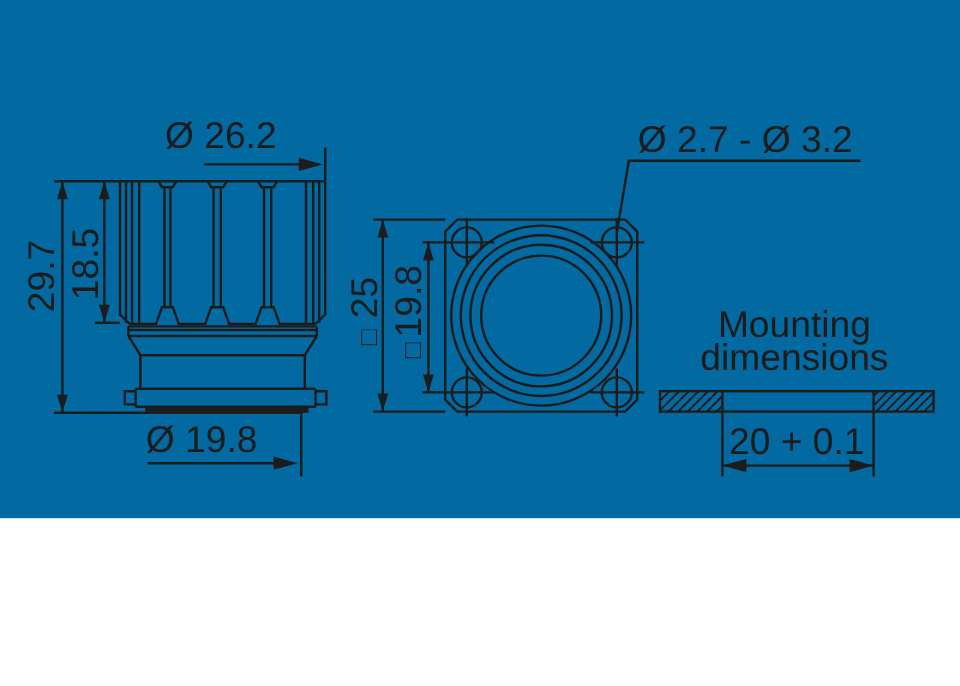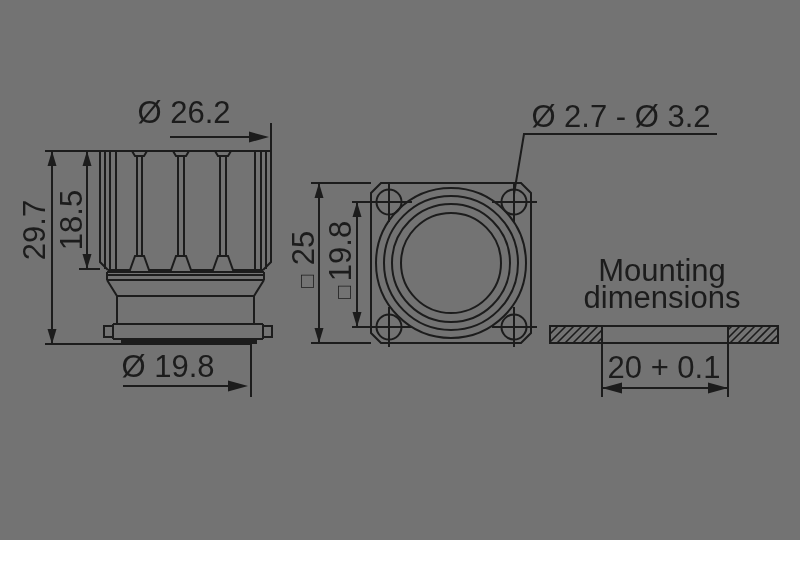--- a/index.html
+++ b/index.html
@@ -1,19 +1,19 @@
 <!DOCTYPE html>
 <html><head>
 <meta charset="utf-8">
 <style>
   html,body{margin:0;padding:0;background:#ffffff;}
   .canvas{
     position:relative;
-    width:800px;height:540px;
-    background:#737373;
+    width:800px;height:432px;
+    background:#0369a1;
     font-family:"Liberation Sans","DejaVu Sans",sans-serif;
     overflow:hidden;
   }
   svg{display:block;}
   .ln{stroke:#1c1c1c;stroke-width:2;fill:none;stroke-linecap:butt;stroke-linejoin:miter;}
   .thin{stroke:#1c1c1c;stroke-width:1.6;fill:none;}
   .fillshape{fill:#1c1c1c;stroke:none;}
   .dimtext{
     fill:#1c1c1c;
     font-family:"Liberation Sans","DejaVu Sans",sans-serif;

